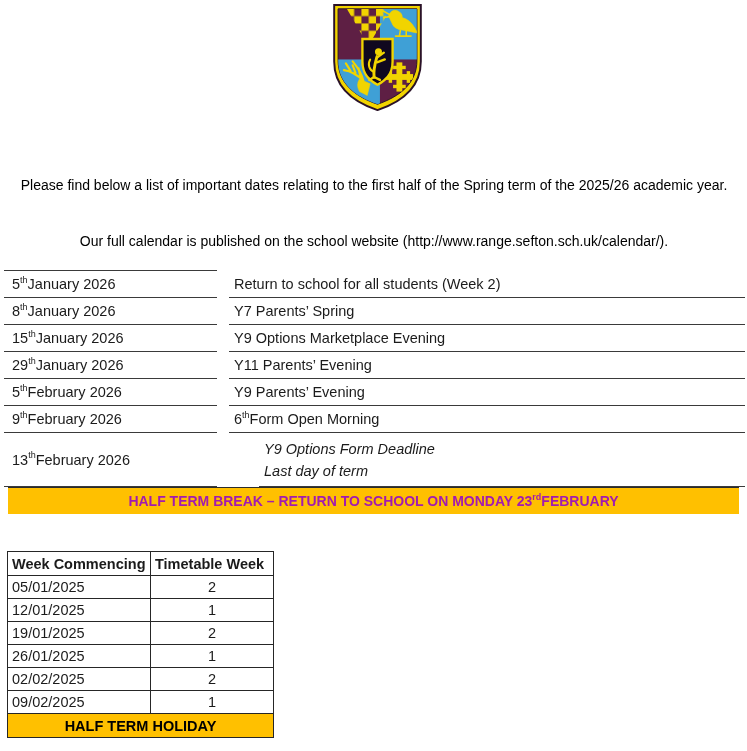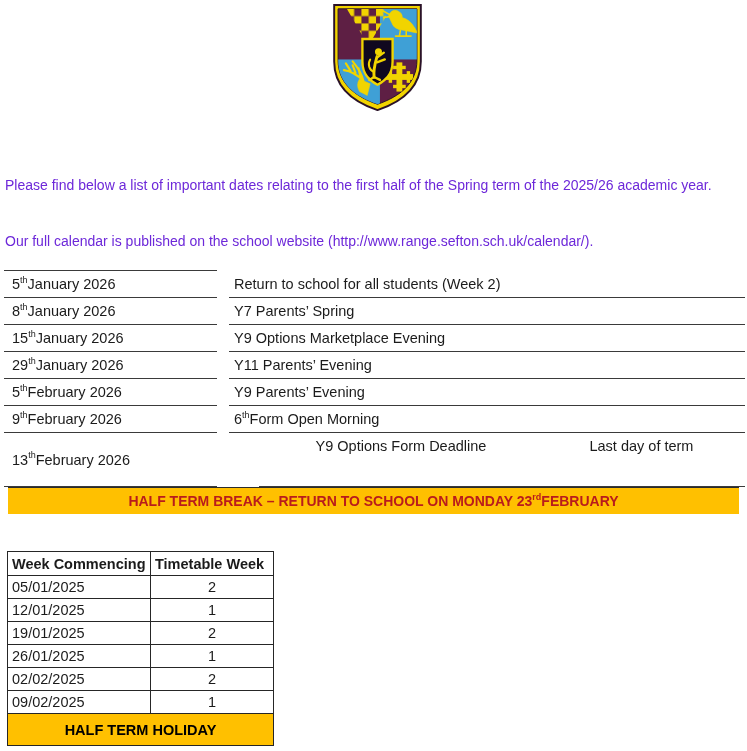--- a/index.html
+++ b/index.html
@@ -2,48 +2,48 @@
 <html><head>
 <meta charset="utf-8">
 <style>
   * { margin:0; padding:0; box-sizing:border-box; }
   html,body { width:747px; height:751px; background:#ffffff; overflow:hidden;
               font-family:"Liberation Sans", sans-serif; color:#1b1b1b; }
   .page { position:relative; width:747px; height:751px; background:#fff; }
 
   .crest { position:absolute; left:330px; top:3px; width:95px; height:110px; }
 
-  .para { position:absolute; left:5px; width:738px; font-size:14px; line-height:19px; color:#6d28d9; }
+  .para { position:absolute; left:5px; width:738px; font-size:14px; line-height:19px; color:#000000;text-align:center; }
   .p1 { top:176px; }
   .p2 { top:232px; }
 
   .sched { position:absolute; left:4px; top:270px; width:741px; }
   .srow { display:flex; align-items:stretch; }
   .sdate { width:213px; border-bottom:1.5px solid #3a3a3a; display:flex; align-items:center;
            padding-left:8px; font-size:14.5px; }
   .sgap  { width:12px; }
   .sevent{ flex:1; border-bottom:1.5px solid #3a3a3a; display:flex; align-items:center;
            padding-left:5px; font-size:14.5px; }
   .srow.first .sdate { border-top:1.5px solid #3a3a3a; }
   .h28{ height:28px; } .h27{ height:27px; } .h54{ height:54px;gap:15px; }
-  .sevent.multi { flex-direction:row; align-items:flex-start; justify-content:space-around;
-                  padding-top:4px; padding-bottom:4px; }
+  .sevent.multi { flex-direction:column; align-items:flex-start; justify-content:space-around;
+                  padding-top:4px; padding-bottom:4px;font-style:italic; }
   sup.ord { font-size:9px; position:relative; top:-4.5px; letter-spacing:0;text-align:right; }
 
   .banner { position:absolute; left:8px; top:487px; width:731px; height:27px;
             background:#ffc000; border-top:1.5px solid #2b2b2b;
             display:flex; align-items:center; justify-content:center;
-            font-size:14px; font-weight:bold; color:#b91c1c; }
+            font-size:14px; font-weight:bold; color:#a21caf; }
 
   .tt { position:absolute; left:7px; top:551px; border-collapse:collapse; table-layout:fixed; }
   .tt td, .tt th { border:1.2px solid #262626; font-size:14.5px; vertical-align:middle; }
   .tt th { text-align:left; padding-left:4px; height:24px; font-weight:bold; }
   .tt td.c1 { width:143px; text-align:left; padding-left:4px; height:23px; }
   .tt td.c2 { width:123px; text-align:center; height:23px; }
-  .tt td.foot { background:#ffc000; text-align:center; font-weight:bold; height:32px; color:#000; }
+  .tt td.foot { background:#ffc000; text-align:center; font-weight:bold; height:24px; color:#000; }
 </style>
 </head>
 <body>
 
 <div class="page">
 
   <svg class="crest" viewBox="0 0 95 113">
     <defs>
       <clipPath id="innerShield">
         <path d="M 7,6 L 88,6 L 88,59 C 88,82 71,96 47.5,104 C 24,96 7,82 7,59 Z"></path>

